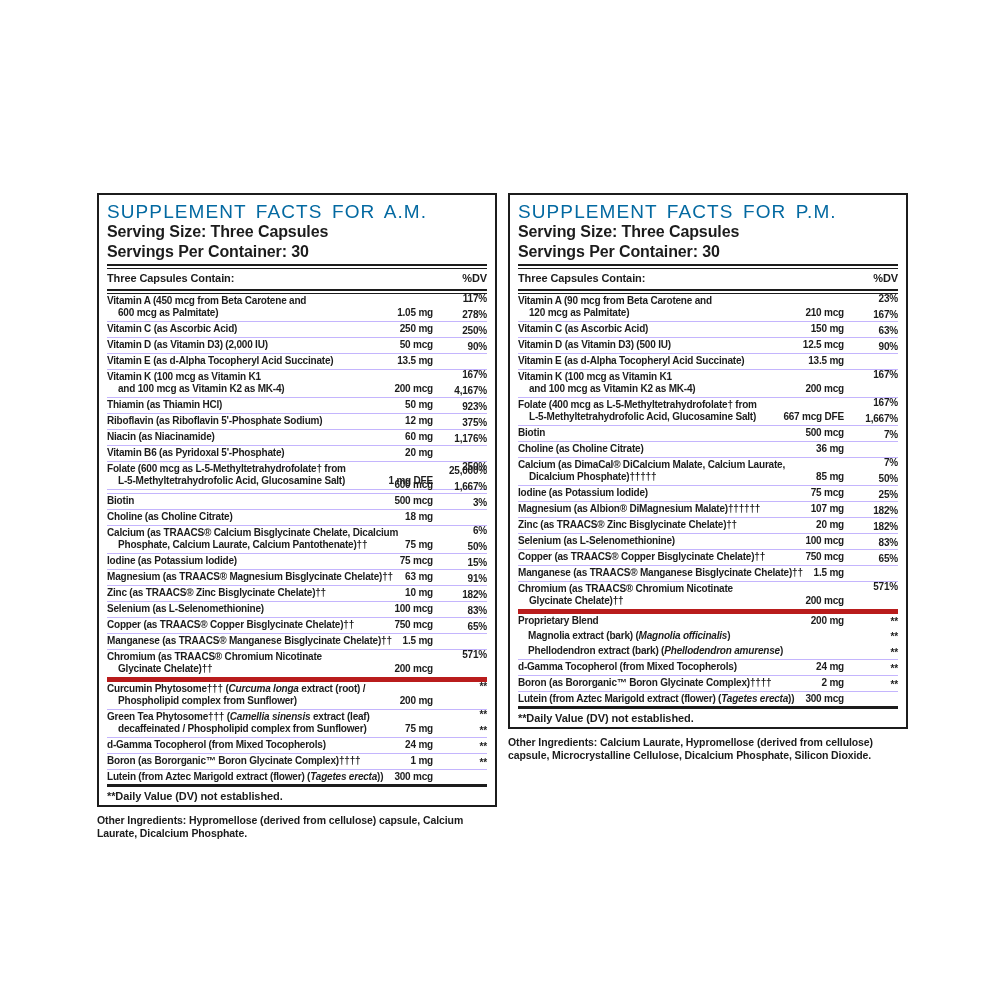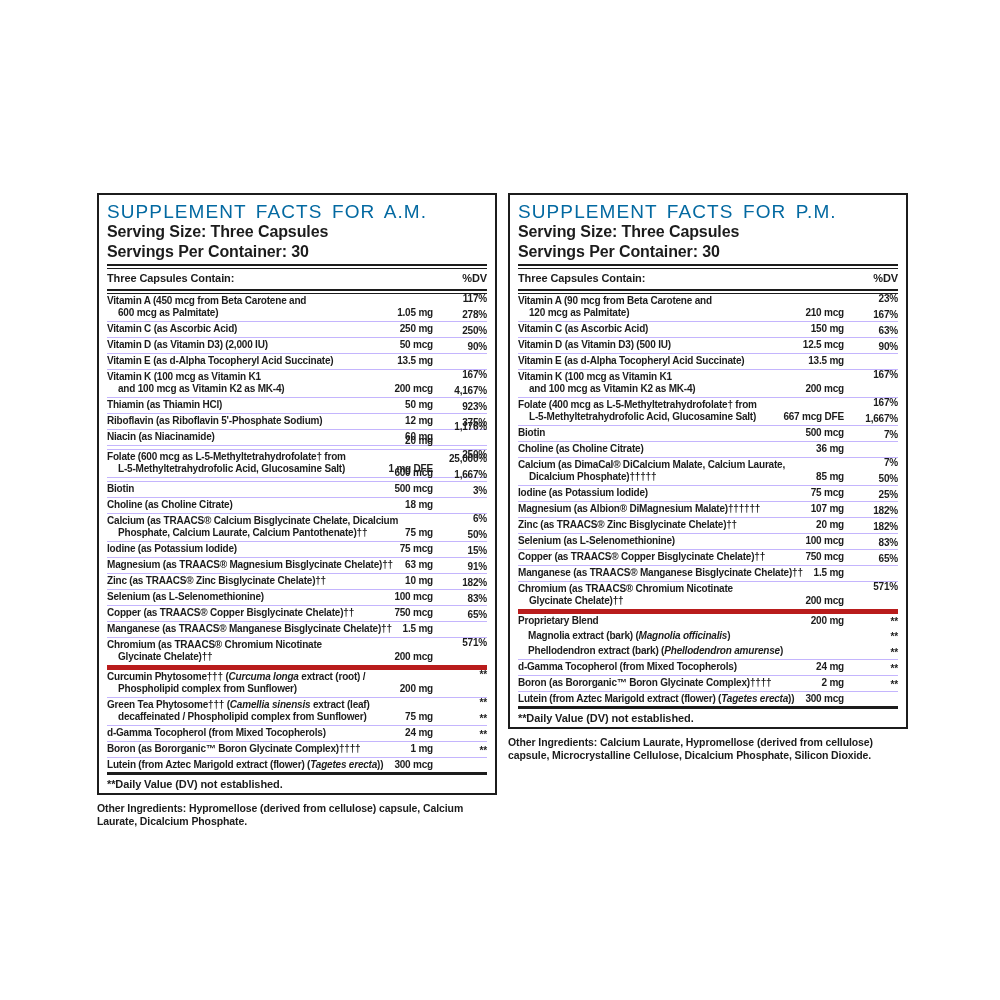--- a/index.html
+++ b/index.html
@@ -127,20 +127,21 @@
           <div class="rname"><span>Riboflavin (as Riboflavin 5'-Phosphate Sodium)</span></div>
           <div class="ramt">12 mg</div>
           <div class="rdv">923%</div>
         </div>
         <div class="row">
           <div class="rname"><span>Niacin (as Niacinamide)</span></div>
           <div class="ramt">60 mg</div>
           <div class="rdv">375%</div>
         </div>
         <div class="row">
+          <div class="rname"><span>Vitamin B6 (as Pyridoxal 5'-Phosphate)</span></div>
           <div class="ramt">20 mg</div>
           <div class="rdv">1,176%</div>
         </div>
         <div class="row">
           <div class="rname"><span>Folate (600 mcg as L-5-Methyltetrahydrofolate† from
 L-5-Methyltetrahydrofolic Acid, Glucosamine Salt)</span></div>
           <div class="ramt">1 mg DFE</div>
           <div class="rdv">250%</div>
         </div>
         <div class="row">

